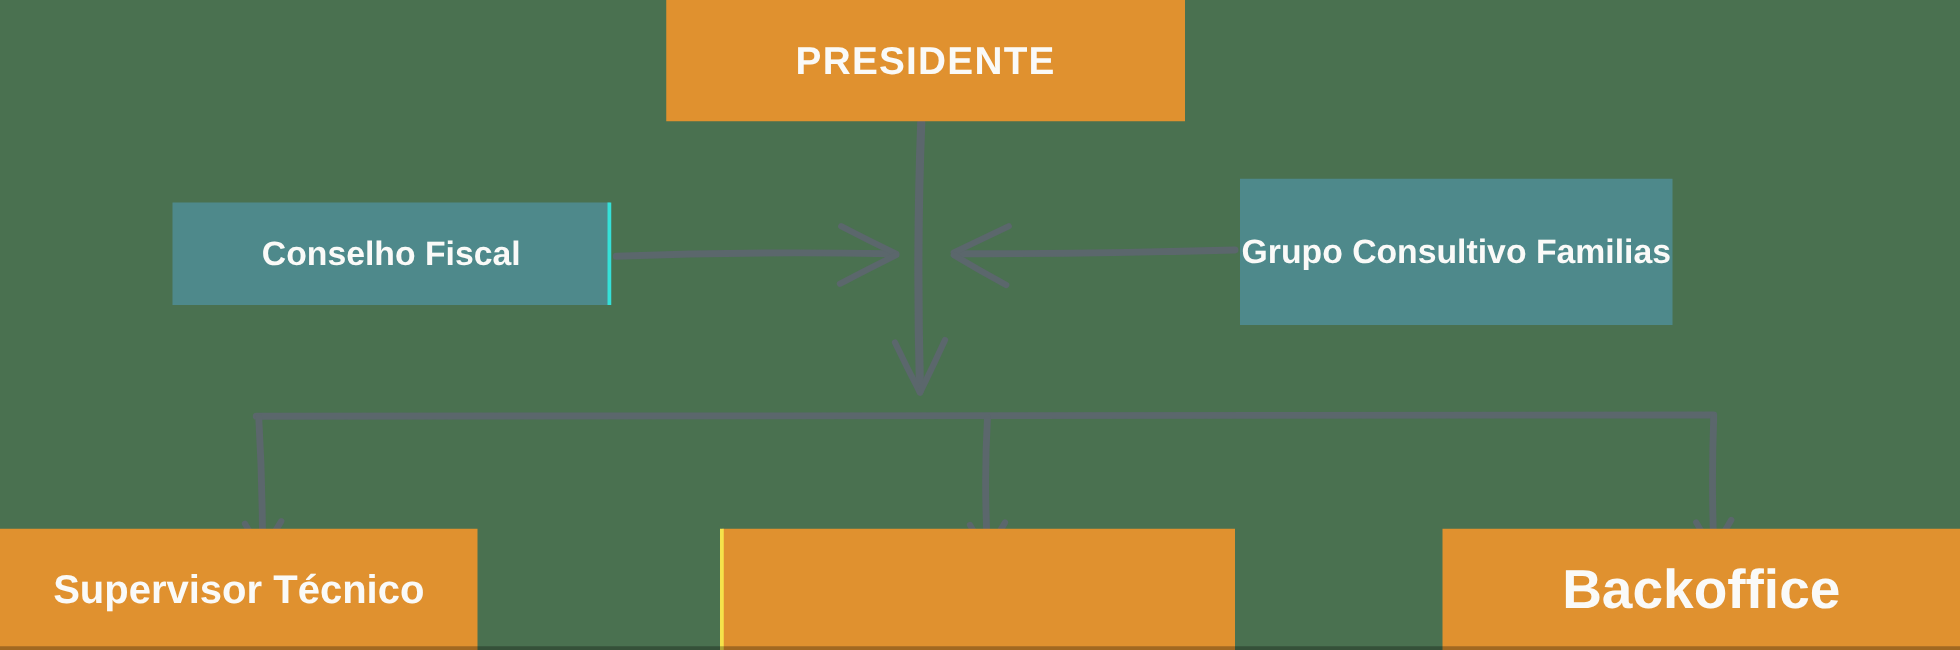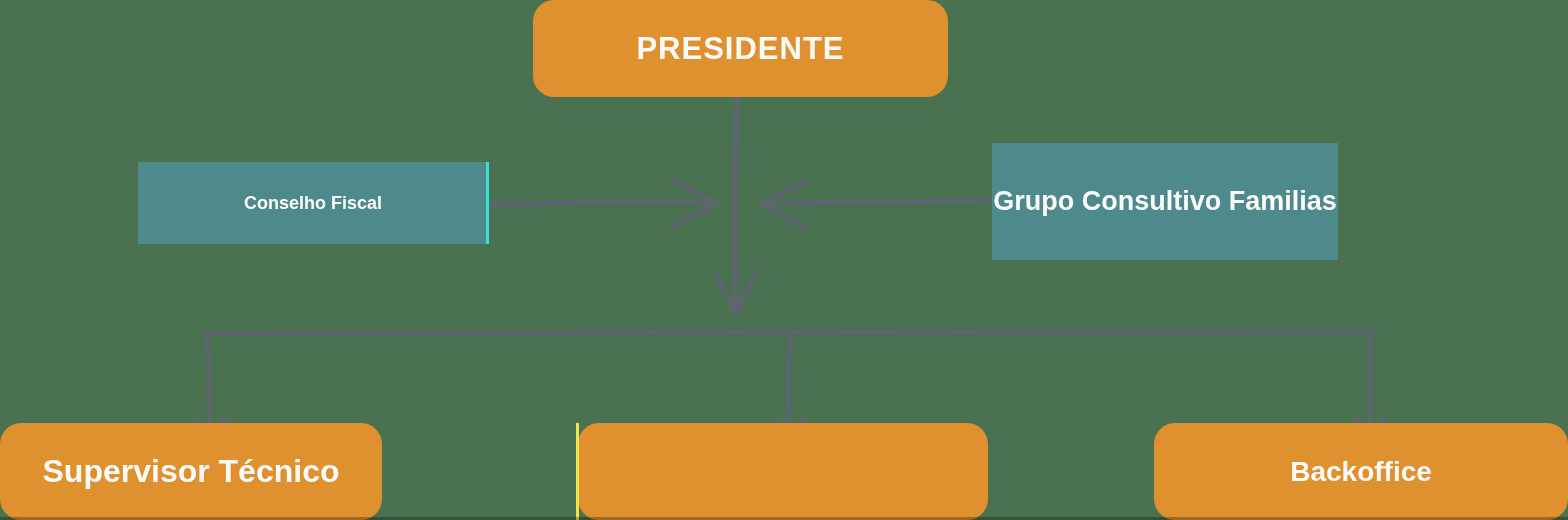--- a/index.html
+++ b/index.html
@@ -13,29 +13,29 @@
   }
   .node {
     position: absolute;
     display: flex;
     align-items: center;
     justify-content: center;
     text-align: center;
     color: var(--text, #FAFAF8);
     font-weight: bold;
   }
-  .node-orange { background: var(--orange, #E0912F); border-radius: 21px; }
+  .node-orange { background: var(--orange, #E0912F); }
   .node-teal   { background: var(--teal, #4E898B); }
 
   .node-presidente { left: 533px; top: 0;     width: 415px; height: 97px;  font-size: 31px; letter-spacing: 1px; }
-  .node-conselho   { left: 138px; top: 162px; width: 350px; height: 82px;  font-size: 18px; }
+  .node-conselho   { left: 138px; top: 162px; width: 350px; height: 82px;  font-size: 27px; }
   .node-grupo      { left: 992px; top: 143px; width: 346px; height: 117px; font-size: 27px; line-height: 1.55; padding: 0 0; box-sizing: border-box; }
   .node-supervisor { left: 0;     top: 423px; width: 382px; height: 97px;  font-size: 32px; }
   .node-projetos   { left: 578px; top: 423px; width: 410px; height: 97px;  font-size: 32px; }
-  .node-backoffice { left: 1154px;top: 423px; width: 414px; height: 97px;  font-size: 28px; }
+  .node-backoffice { left: 1154px;top: 423px; width: 414px; height: 97px;  font-size: 44px; }
 
   .edge-strip { position: absolute; top: 0; bottom: 0; width: 3px; }
   .edge-right-cyan  { right: -1px; background: var(--accent-cyan, #35E0D8); }
   .edge-left-yellow { left: -2px;  background: var(--accent-yellow, #F5E34B); }
 
   .connector-layer {
     position: absolute;
     left: 0; top: 0;
     width: 1568px; height: 520px;
     pointer-events: none;

